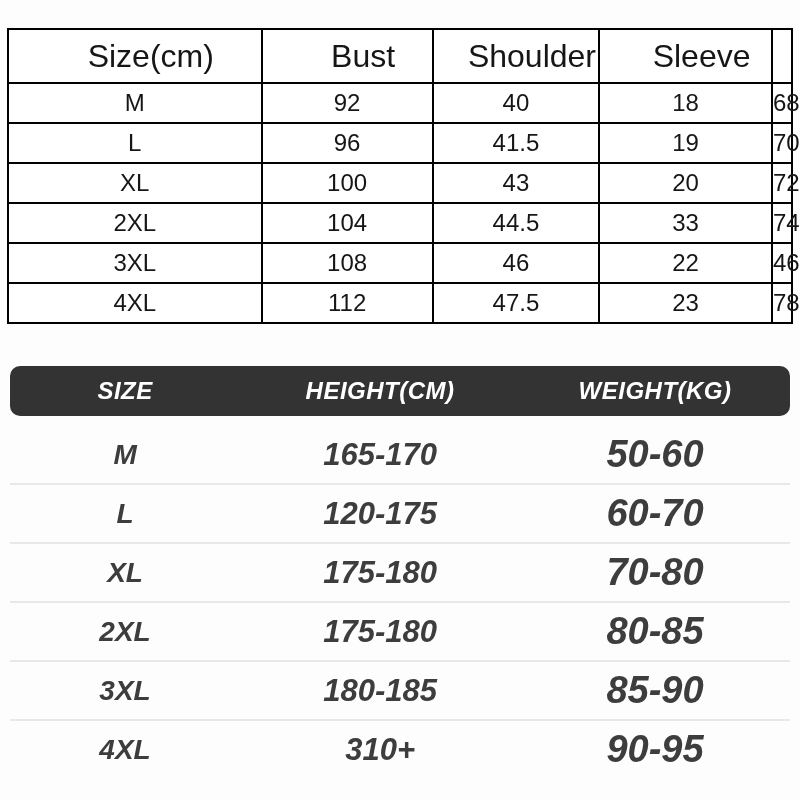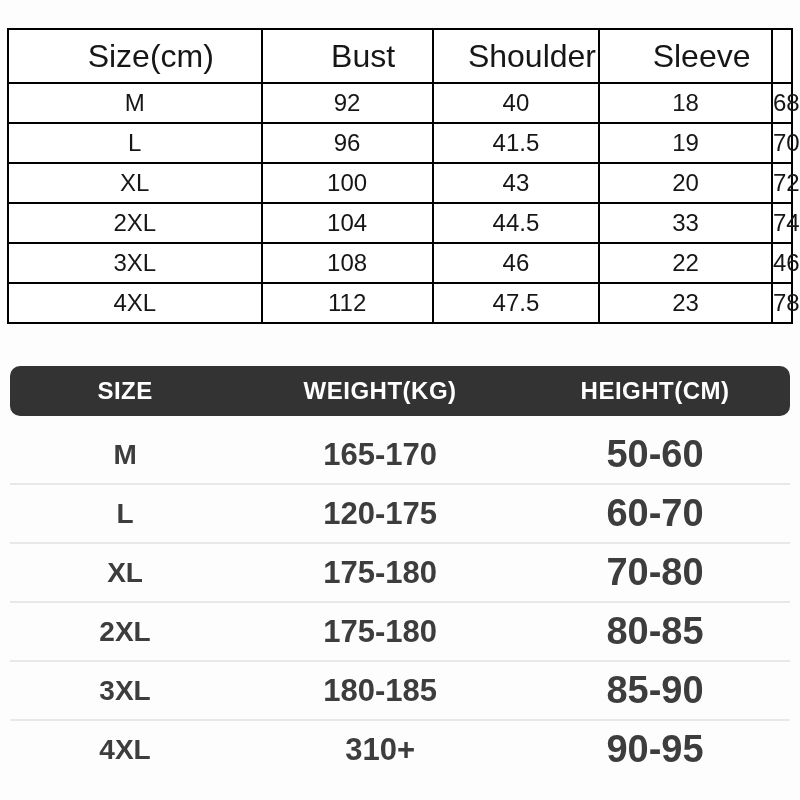--- a/index.html
+++ b/index.html
@@ -45,20 +45,21 @@
     position: absolute;
     left: 10px;
     top: 366px;
     width: 780px;
   }
   .fit-cols {
     display: grid;
     grid-template-columns: 29.5% 35.9% 34.6%;
     align-items: center;
     text-align: center;
+    font-style: italic;
   }
   .fit-header {
     height: 50px;
     background: #333333;
     border-radius: 10px;
     color: #ffffff;
     font-weight: 700;
     font-size: 24px;
     letter-spacing: 0.5px;
   }
@@ -129,22 +130,22 @@
         <td class="c2">47.5</td>
         <td class="c3">23</td>
         <td class="c4">78</td>
       </tr>
     </tbody>
 </table>
 
 <div class="fit-table">
   <div class="fit-header fit-cols">
     <div>SIZE</div>
+    <div>HEIGHT(CM)</div>
     <div>WEIGHT(KG)</div>
-    <div>HEIGHT(CM)</div>
   </div>
   <div class="fit-body">
       <div class="fit-row fit-cols">
         <div class="c0">M</div>
         <div class="c1">165-170</div>
         <div class="c2">50-60</div>
       </div>
       <div class="fit-row fit-cols">
         <div class="c0">L</div>
         <div class="c1">120-175</div>

